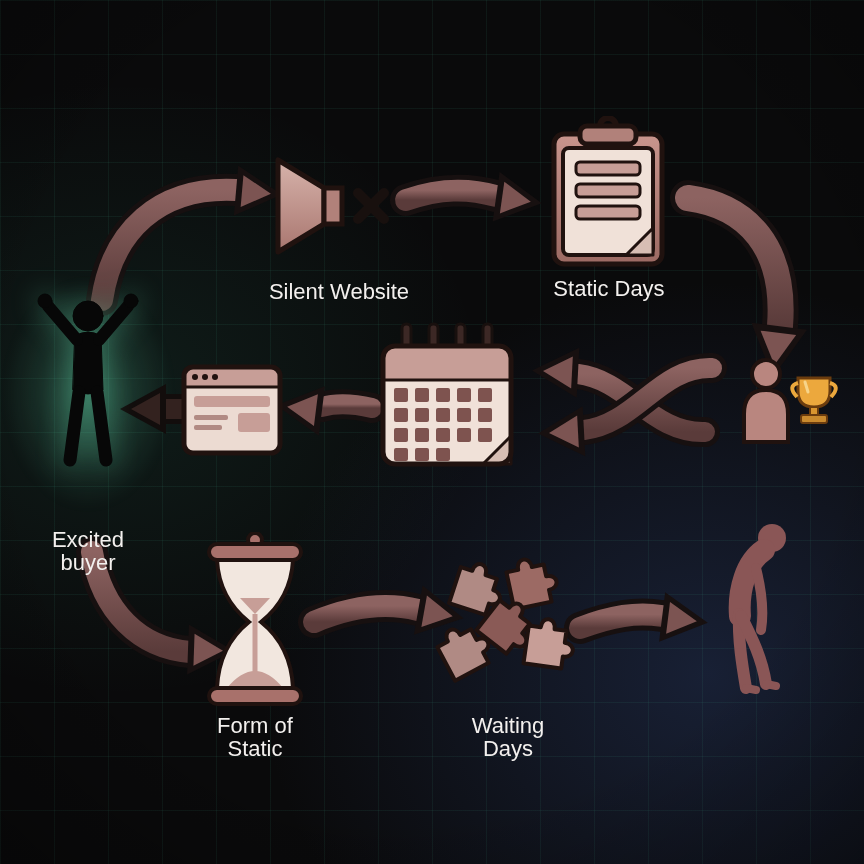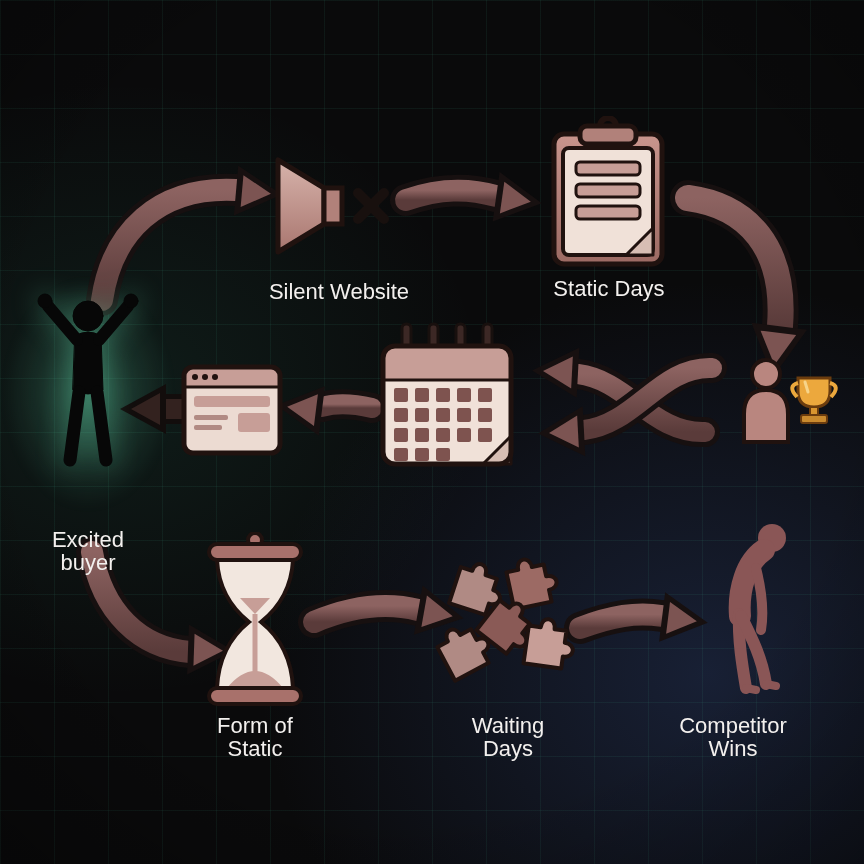--- a/index.html
+++ b/index.html
@@ -314,17 +314,13 @@
     <span>buyer</span>
   </div>
   <div class="label" style="left:255px;top:714px;">
     <span>Form of</span><br>
     <span>Static</span>
   </div>
   <div class="label" style="left:508px;top:714px;">
     <span>Waiting</span><br>
     <span>Days</span>
   </div>
-  <div class="label" style="left:733px;top:714px;">
-    <span>Competitor</span><br>
-    <span>Wins</span>
-  </div>
 </div>
 
 </body></html>

